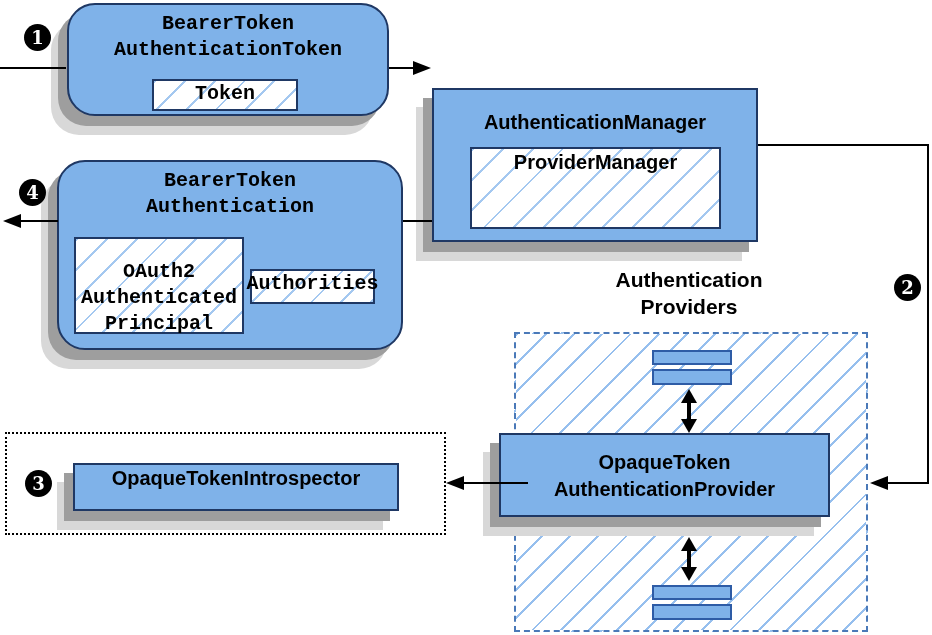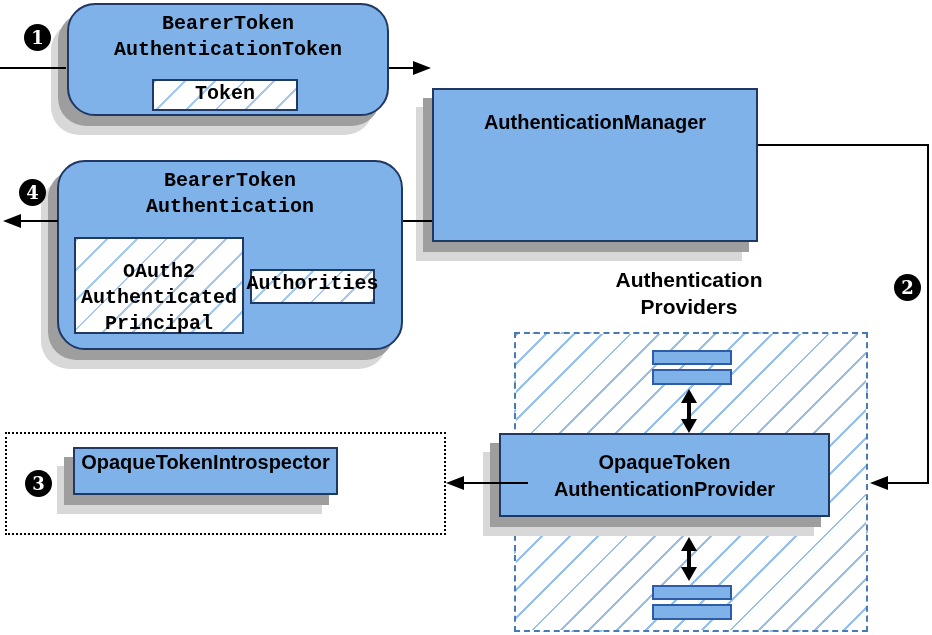--- a/index.html
+++ b/index.html
@@ -66,20 +66,23 @@
   <div class="abs bluebox rounded shadow2" style="left:67px;top:3px;width:322px;height:113px;">
     <div class="abs lbl" style="left:0;top:6px;width:100%;">BearerToken
 AuthenticationToken</div>
     <div class="abs hatch flexc" style="left:83px;top:74px;width:146px;height:32px;border:2px solid #1f3864;">
       <span class="lbl">Token</span>
     </div>
   </div>
 
   <div class="abs bluebox shadow2" style="left:432px;top:68px;width:326px;height:154px;margin-top:20px;">
     <div class="abs lbl" style="left:0;top:19px;width:100%;">AuthenticationManager</div>
+    <div class="abs hatch flexc" style="left:36px;top:57px;width:251px;height:82px;border:2px solid #1f3864;">
+      <span class="lbl">ProviderManager</span>
+    </div>
   </div>
 
   <div class="abs bluebox rounded shadow2" style="left:57px;top:160px;width:346px;height:190px;">
     <div class="abs lbl" style="left:0;top:6px;width:100%;">BearerToken
 Authentication</div>
     <div class="abs hatch" style="left:15px;top:75px;width:170px;height:97px;border:2px solid #1f3864;">
       <div class="lbl" style="padding-top:20px;">OAuth2
 Authenticated
 Principal</div>
     </div>
@@ -99,21 +102,21 @@
   <div class="abs bluebox shadow2" style="left:499px;top:433px;width:331px;height:84px;">
     <div class="abs lbl" style="left:0;top:14px;width:100%;line-height:27px;">OpaqueToken
 AuthenticationProvider</div>
   </div>
 
   <div class="smallrect" style="left:652px;top:585px;width:80px;height:15px;"></div>
   <div class="smallrect" style="left:652px;top:604px;width:80px;height:16px;"></div>
 
   <div class="abs dotted-introspector" style="left:5px;top:432px;width:441px;height:103px;"></div>
 
-  <div class="abs bluebox shadow2 flexc" style="left:73px;top:447px;width:265px;height:48px;">
+  <div class="abs bluebox shadow2 flexc" style="left:73px;top:463px;width:326px;height:48px;">
     <span class="lbl">OpaqueTokenIntrospector</span>
   </div>
 
   <svg class="overlay" width="932" height="635" viewBox="0 0 932 635">
 
     <g>
       <line x1="0" y1="68" x2="66" y2="68" stroke="#000" stroke-width="2"></line>
     </g>
 
     <g>

